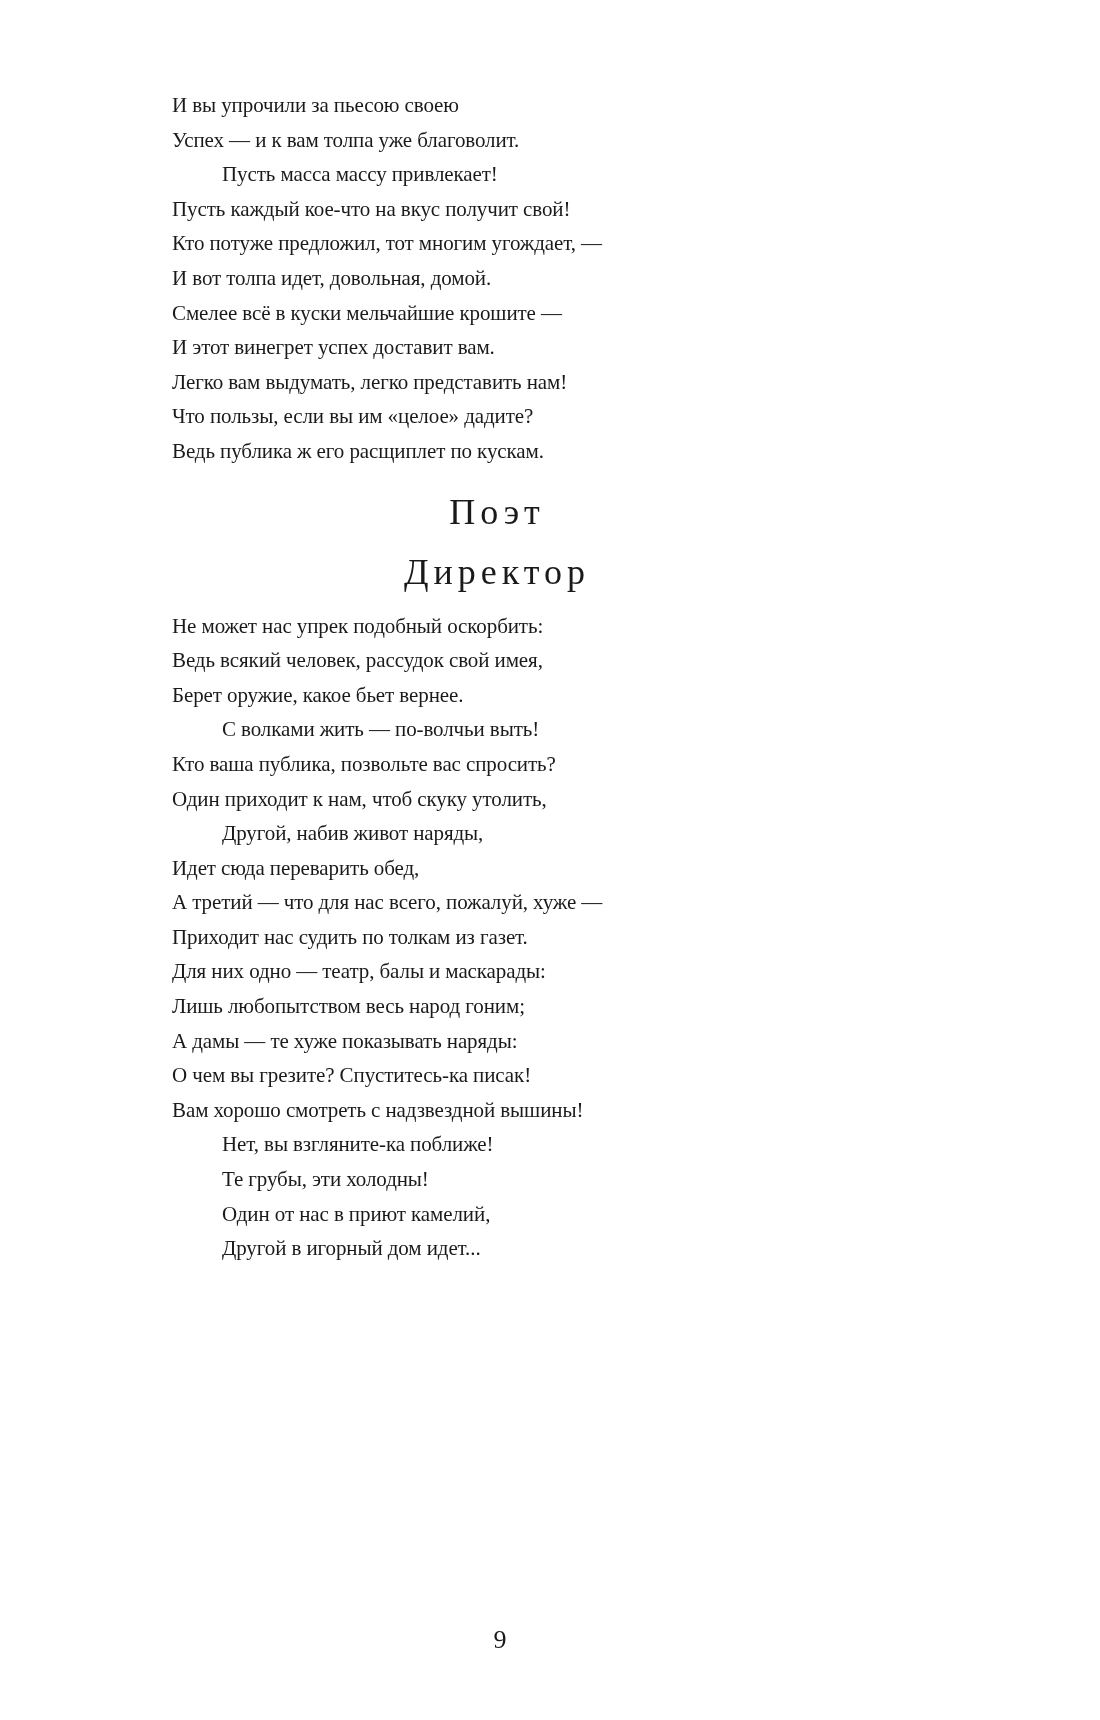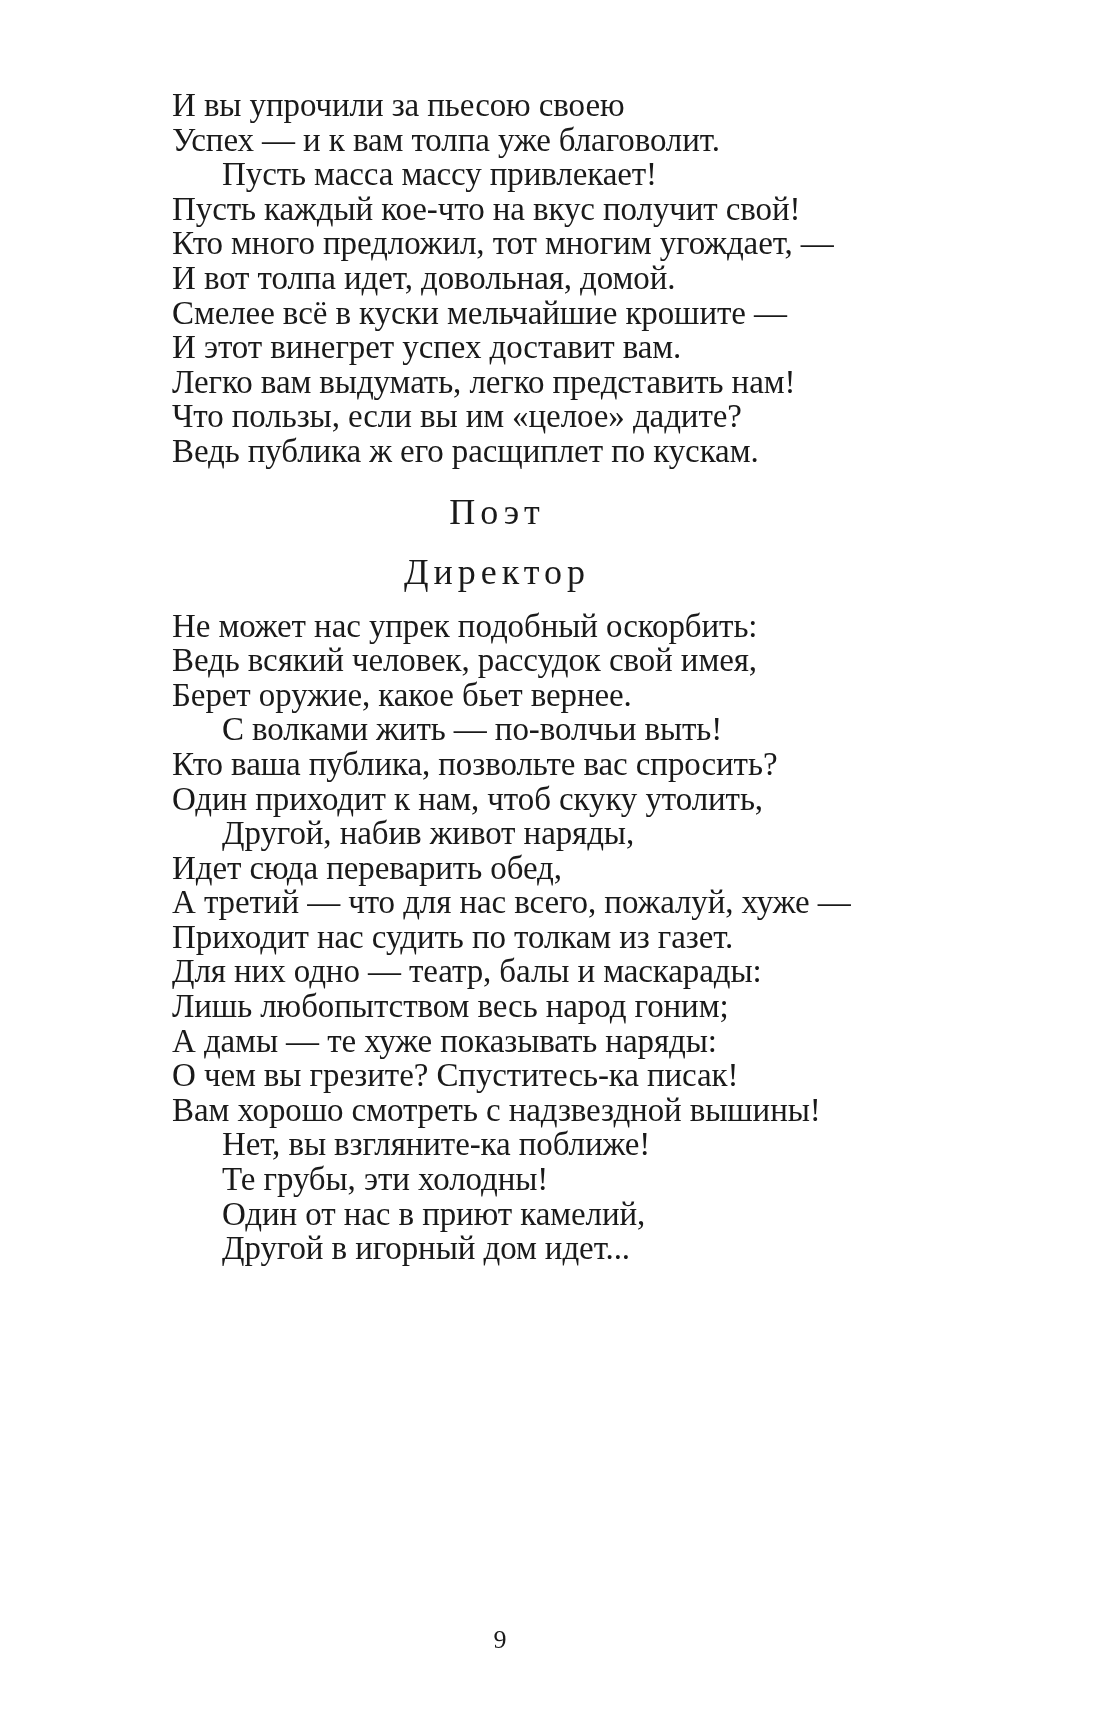--- a/index.html
+++ b/index.html
@@ -16,21 +16,21 @@
     color: #1a1a1a;
   }
   .page {
     position: absolute;
     left: 172px;
     top: 88px;
     width: 760px;
   }
   .block { margin: 0; }
   .line {
-    font-size: 33px;
+    font-size: 21px;
     line-height: 34.6px;
     white-space: nowrap;
     letter-spacing: -0.1px;
   }
   .line.indent-1 { padding-left: 50px; }
   .speaker {
     text-align: center;
     font-size: 36px;
     letter-spacing: 5px;
     line-height: 34px;
@@ -53,21 +53,21 @@
 </head>
 <body>
 
 <div class="page">
 
   <div class="block">
     <div class="line">И вы упрочили за пьесою своею</div>
     <div class="line">Успех — и к вам толпа уже благоволит.</div>
     <div class="line indent-1">Пусть масса массу привлекает!</div>
     <div class="line">Пусть каждый кое-что на вкус получит свой!</div>
-    <div class="line">Кто много предложил, тот многим угождает, —</div>
+    <div class="line">Кто потуже предложил, тот многим угождает, —</div>
     <div class="line">И вот толпа идет, довольная, домой.</div>
     <div class="line">Смелее всё в куски мельчайшие крошите —</div>
     <div class="line">И этот винегрет успех доставит вам.</div>
     <div class="line">Легко вам выдумать, легко представить нам!</div>
     <div class="line">Что пользы, если вы им «целое» дадите?</div>
     <div class="line">Ведь публика ж его расщиплет по кускам.</div>
   </div>
 
   <div class="speaker">Поэт</div>
 

